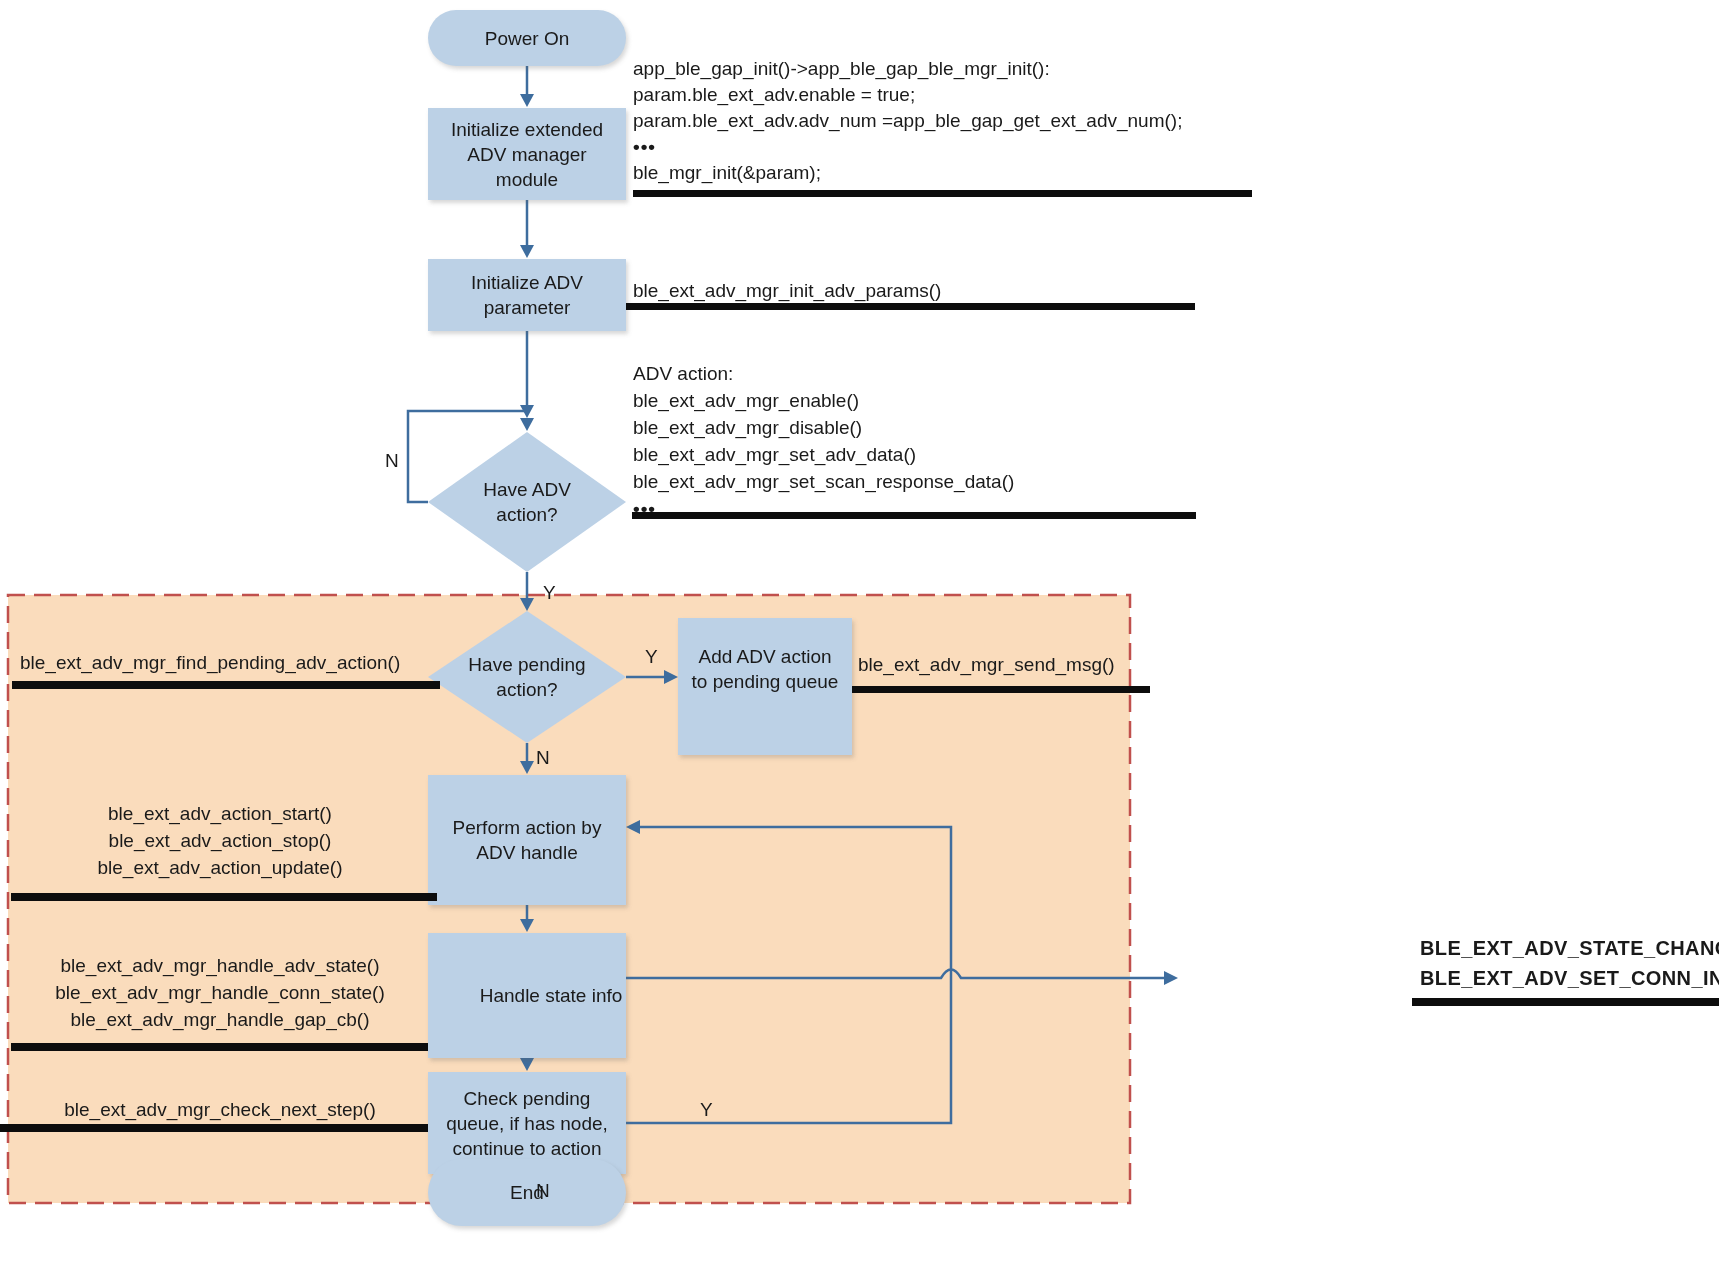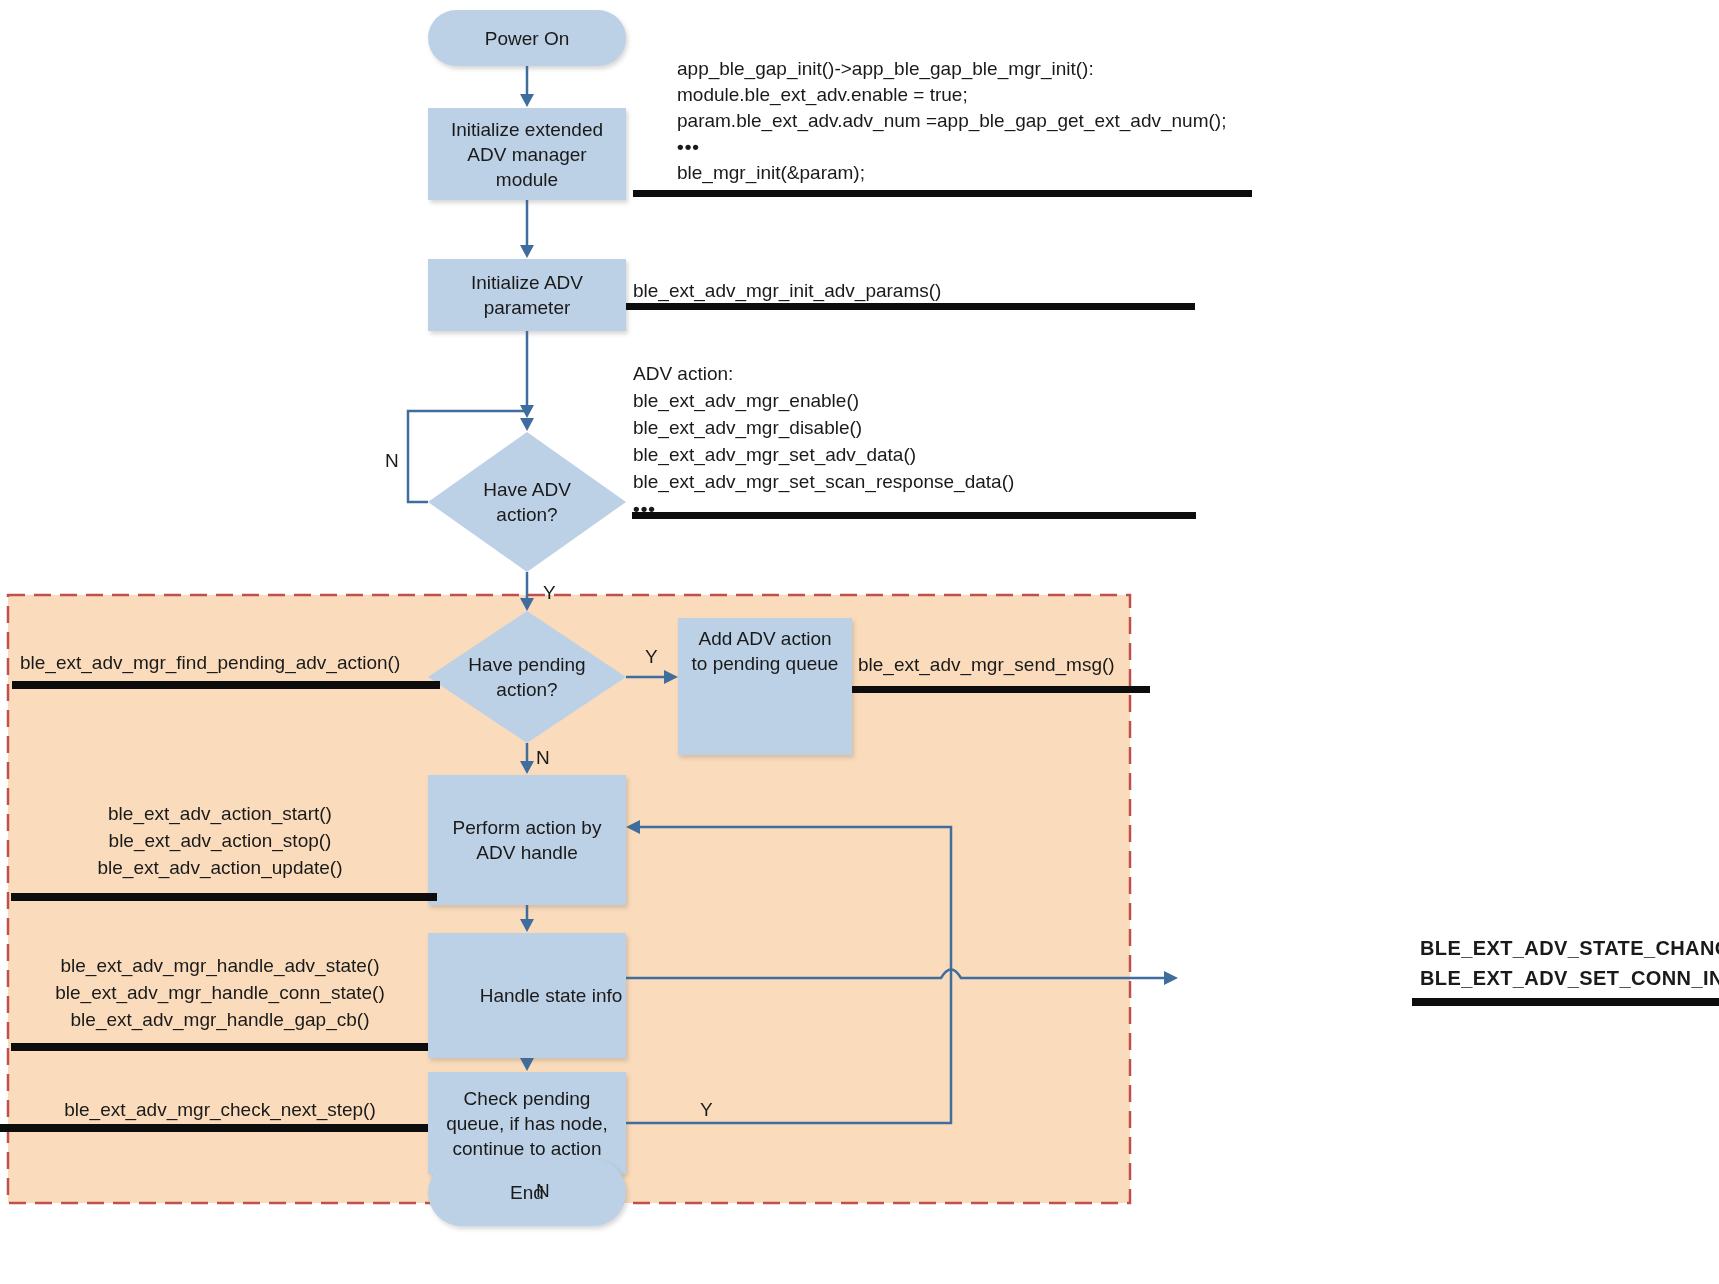--- a/index.html
+++ b/index.html
@@ -115,21 +115,21 @@
   <div class="diamond-text" style="left:428px;top:432px;width:198px;height:140px;z-index:2;">
     <span class="line">Have ADV</span>
     <span class="line">action?</span>
   </div>
 
   <div class="diamond-text" style="left:428px;top:611px;width:198px;height:132px;">
     <span class="line">Have pending</span>
     <span class="line">action?</span>
   </div>
 
-  <div class="node top-align" style="left:678px;top:618px;width:174px;height:137px;padding-top:8px;">
+  <div class="node top-align" style="left:678px;top:618px;width:174px;height:137px;padding-top:26px;">
     <span class="line">Add ADV action</span>
     <span class="line">to pending queue</span>
   </div>
 
   <div class="node" style="left:428px;top:775px;width:198px;height:130px;">
     <span class="line">Perform action by</span>
     <span class="line">ADV handle</span>
   </div>
 
   <div class="node" style="left:428px;top:933px;width:198px;height:125px;padding-left:48px;">
@@ -140,23 +140,23 @@
     <span class="line">Check pending</span>
     <span class="line">queue, if has node,</span>
     <span class="line">continue to action</span>
   </div>
 
 
   <div class="node pill" style="left:428px;top:1159px;width:198px;height:67px;">
     <span>End</span>
   </div>
 
-  <div class="ann" style="left:633px;top:56px;margin-left:44px;">
+  <div class="ann" style="left:633px;top:56px;">
     <div class="line">app_ble_gap_init()-&gt;app_ble_gap_ble_mgr_init():</div>
-    <div class="line">module.ble_ext_adv.enable = true;</div>
+    <div class="line">param.ble_ext_adv.enable = true;</div>
     <div class="line">param.ble_ext_adv.adv_num =app_ble_gap_get_ext_adv_num();</div>
     <div class="line dots-bold">•••</div>
     <div class="line">ble_mgr_init(&amp;param);</div>
   </div>
   <div class="underline" style="left:633px;top:190px;width:619px;height:7px;"></div>
 
   <div class="ann" style="left:633px;top:278px;">
     <span>ble_ext_adv_mgr_init_adv_params()</span>
   </div>
   <div class="underline" style="left:626px;top:303px;width:569px;height:7px;"></div>

